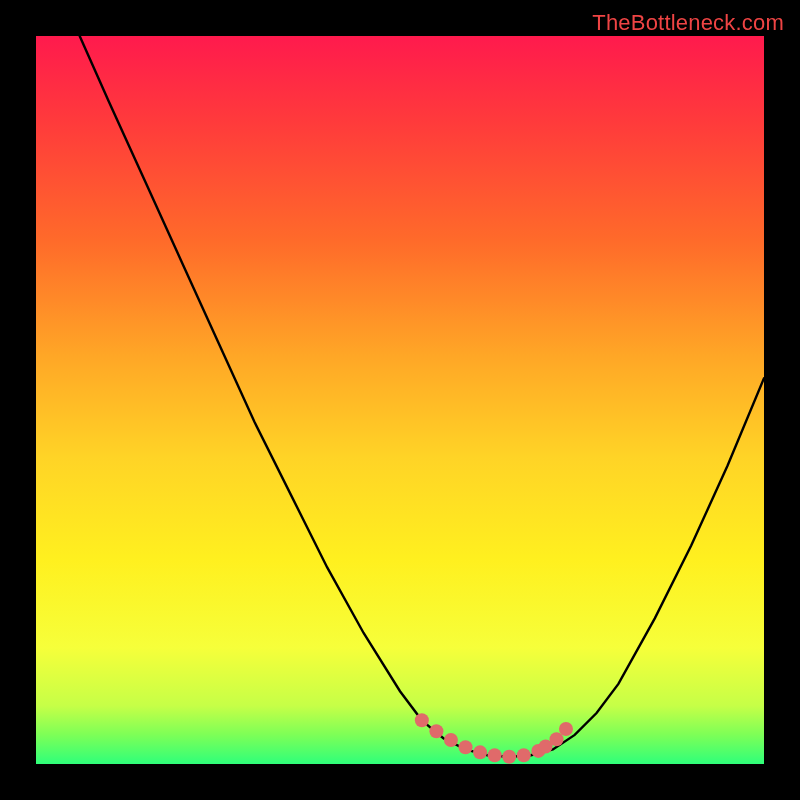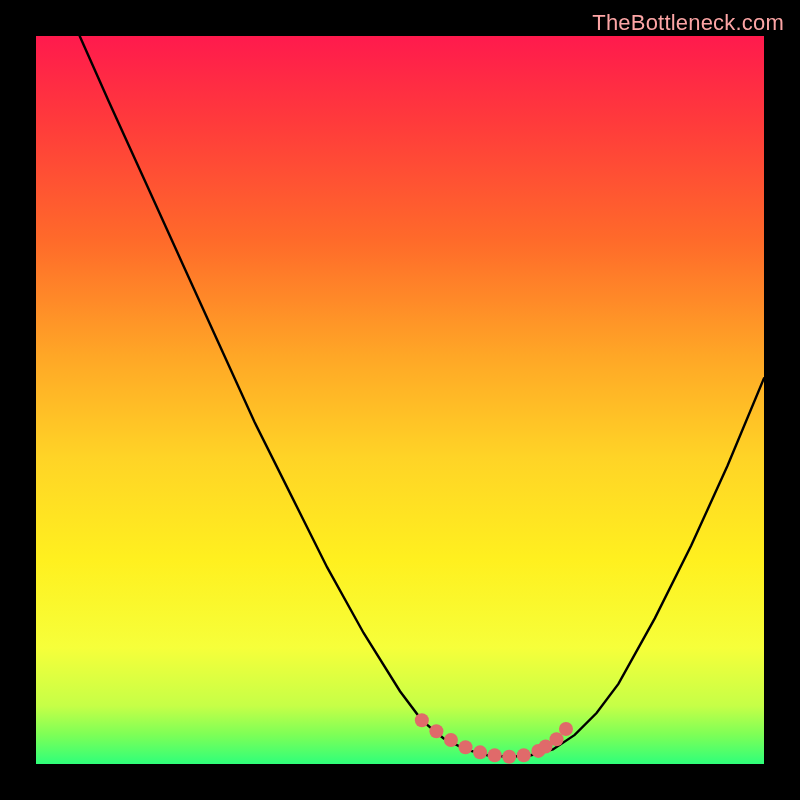--- a/index.html
+++ b/index.html
@@ -33,21 +33,21 @@
       #f6ff3a 84%,
       #c6ff47 92%,
       #7dff57 96%,
       #2fff7a 100%
     );
   }
   .watermark {
     position: absolute;
     top: 10px;
     right: 16px;
-    color: #fca5a5;
+    color: #ef4444;
     font-size: 22px;
     font-weight: 500;
     letter-spacing: 0.2px;
     user-select: none;
   }
   svg.curve-layer {
     position: absolute;
     left: 0;
     top: 0;
     width: 728px;

